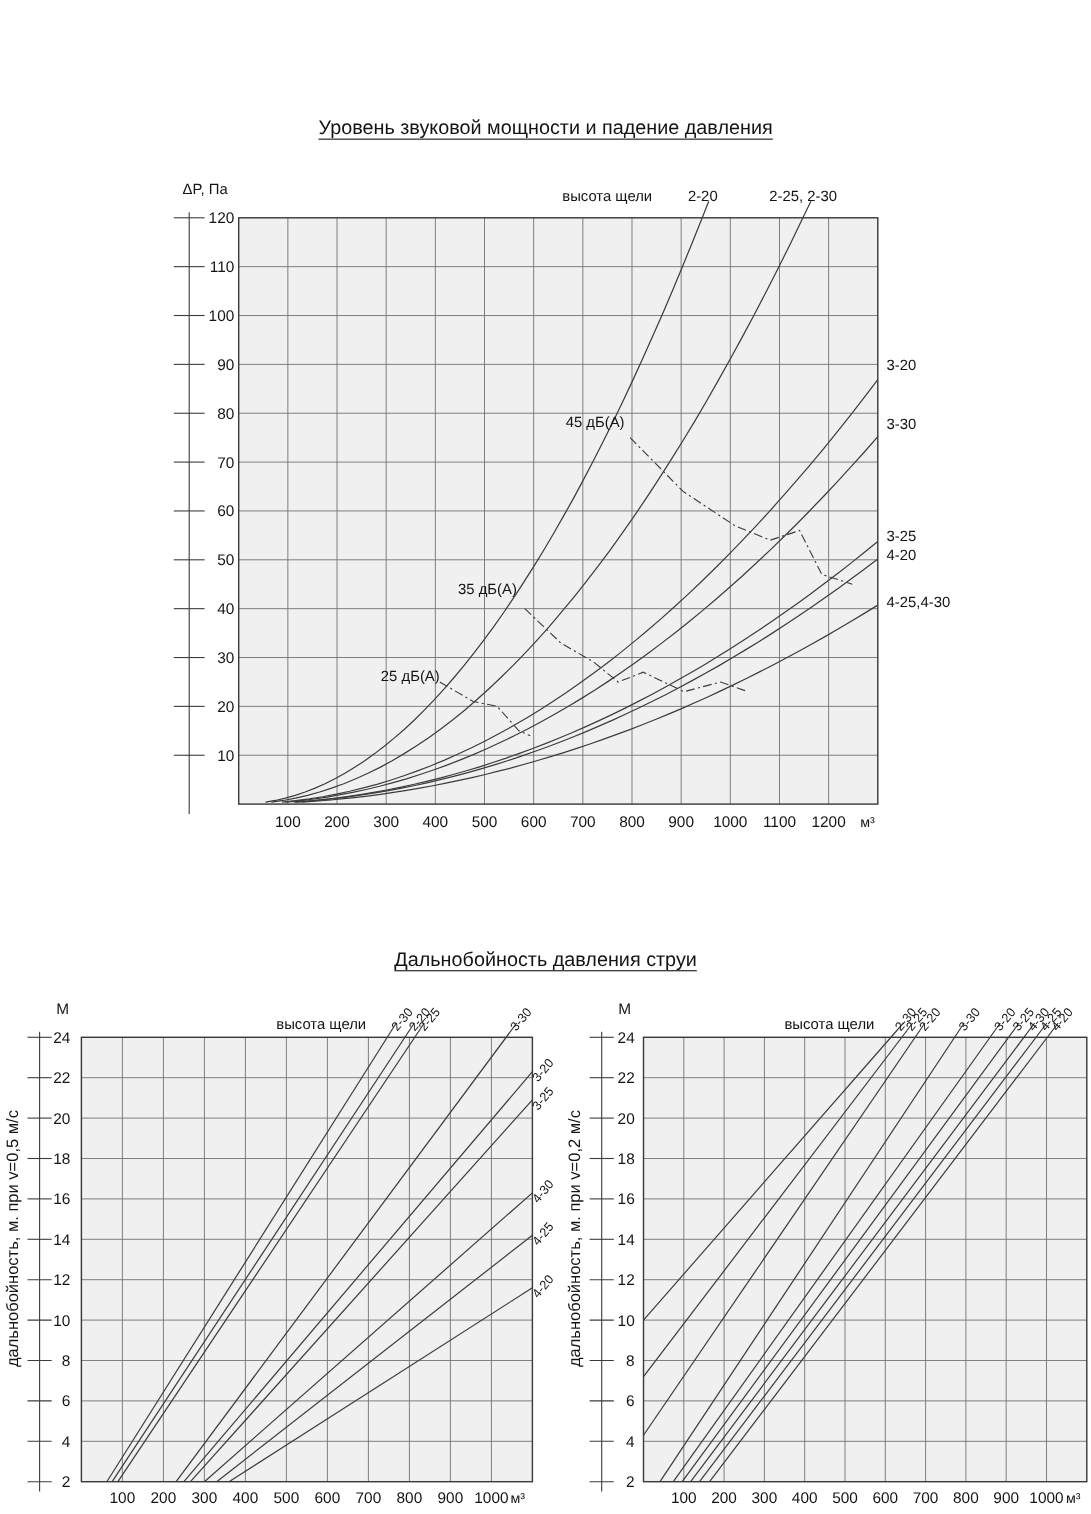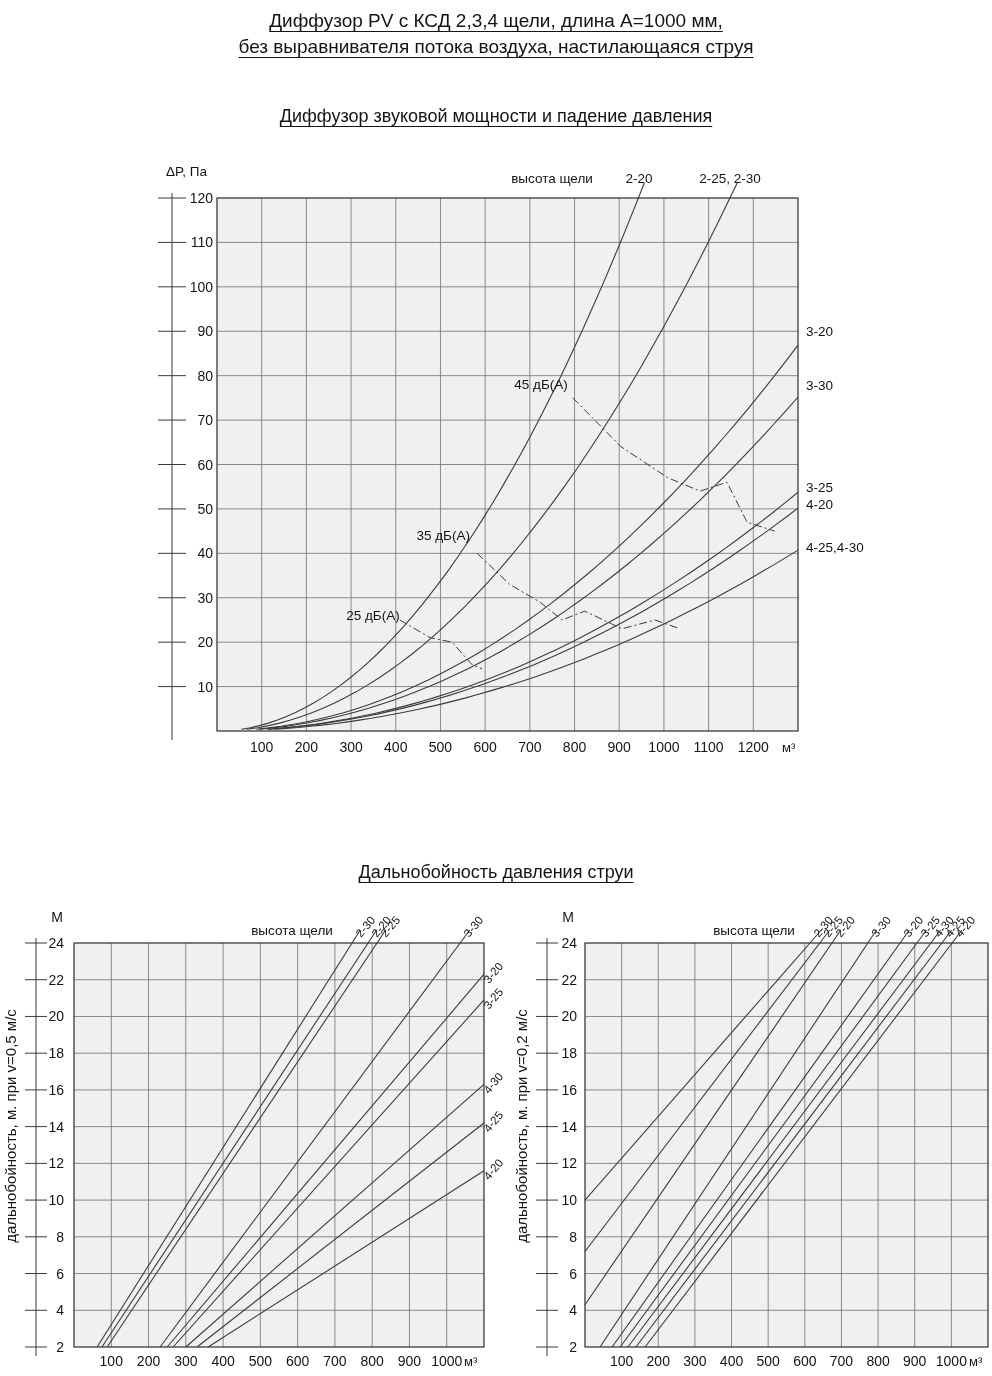--- a/index.html
+++ b/index.html
@@ -12,26 +12,25 @@
   #subtitle{top:106px;font-size:18px;}
   #section2-title{top:862px;font-size:18px;}
   .u{text-decoration:underline;text-underline-offset:4px;text-decoration-thickness:1px;}
   svg{position:absolute;left:0;top:0;}
   svg text{font-family:"Liberation Sans",sans-serif;fill:#141414;}
 </style>
 </head>
 <body>
 
 <div class="ttl" id="main-title">
-  <span class="u">Диффузор PV с КСД 2,3,4 щели, длина А=1000 мм,</span><br>
-  <span class="u">без выравнивателя потока воздуха, настилающаяся струя</span>
+  <br>
 </div>
 
 <div class="ttl" id="subtitle">
-  <span class="u">Диффузор звуковой мощности и падение давления</span>
+  <span class="u">Уровень звуковой мощности и падение давления</span>
 </div>
 
 <div class="ttl" id="section2-title">
   <span class="u">Дальнобойность давления струи</span>
 </div>
 
 <svg id="charts" width="992" height="1376" viewBox="0 0 992 1376">
     <rect x="217" y="198" width="581" height="533" fill="#f0f0f0"></rect>
     <line x1="261.6923076923077" y1="198" x2="261.6923076923077" y2="731" stroke="#6f6f6f" stroke-width="0.8"></line>
     <line x1="306.38461538461536" y1="198" x2="306.38461538461536" y2="731" stroke="#6f6f6f" stroke-width="0.8"></line>

